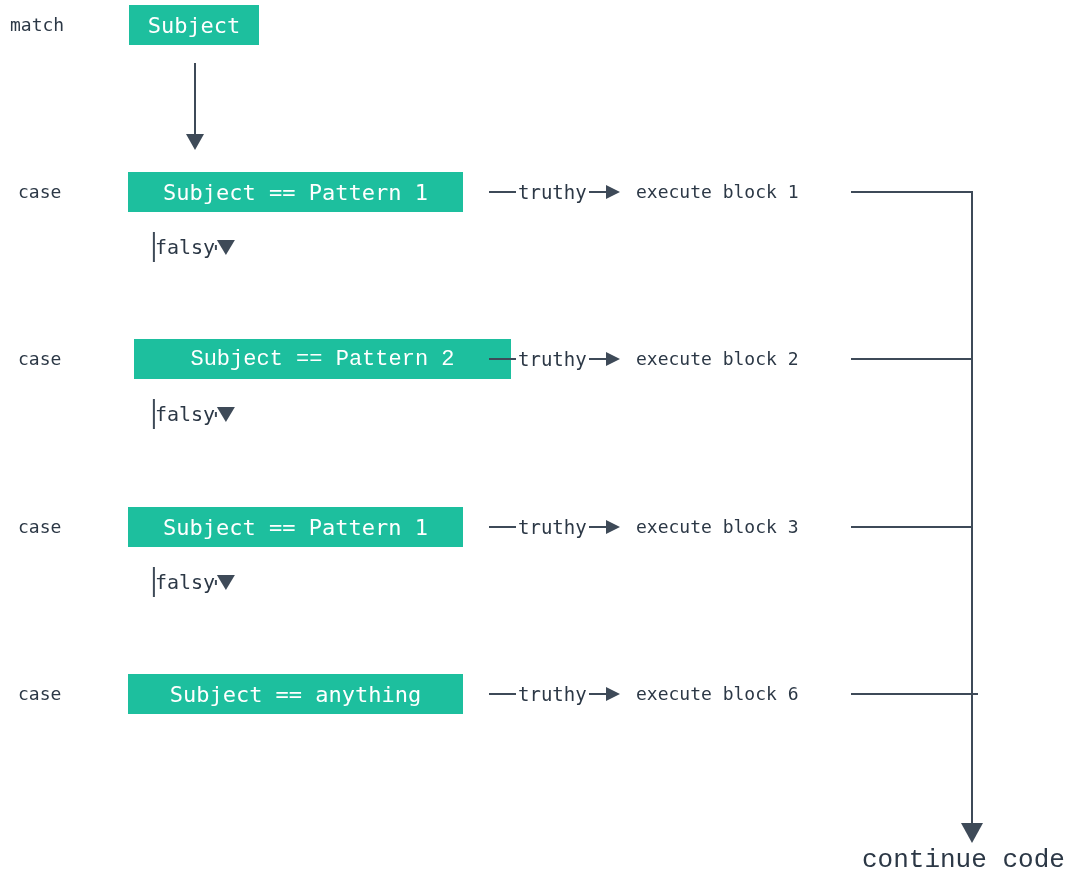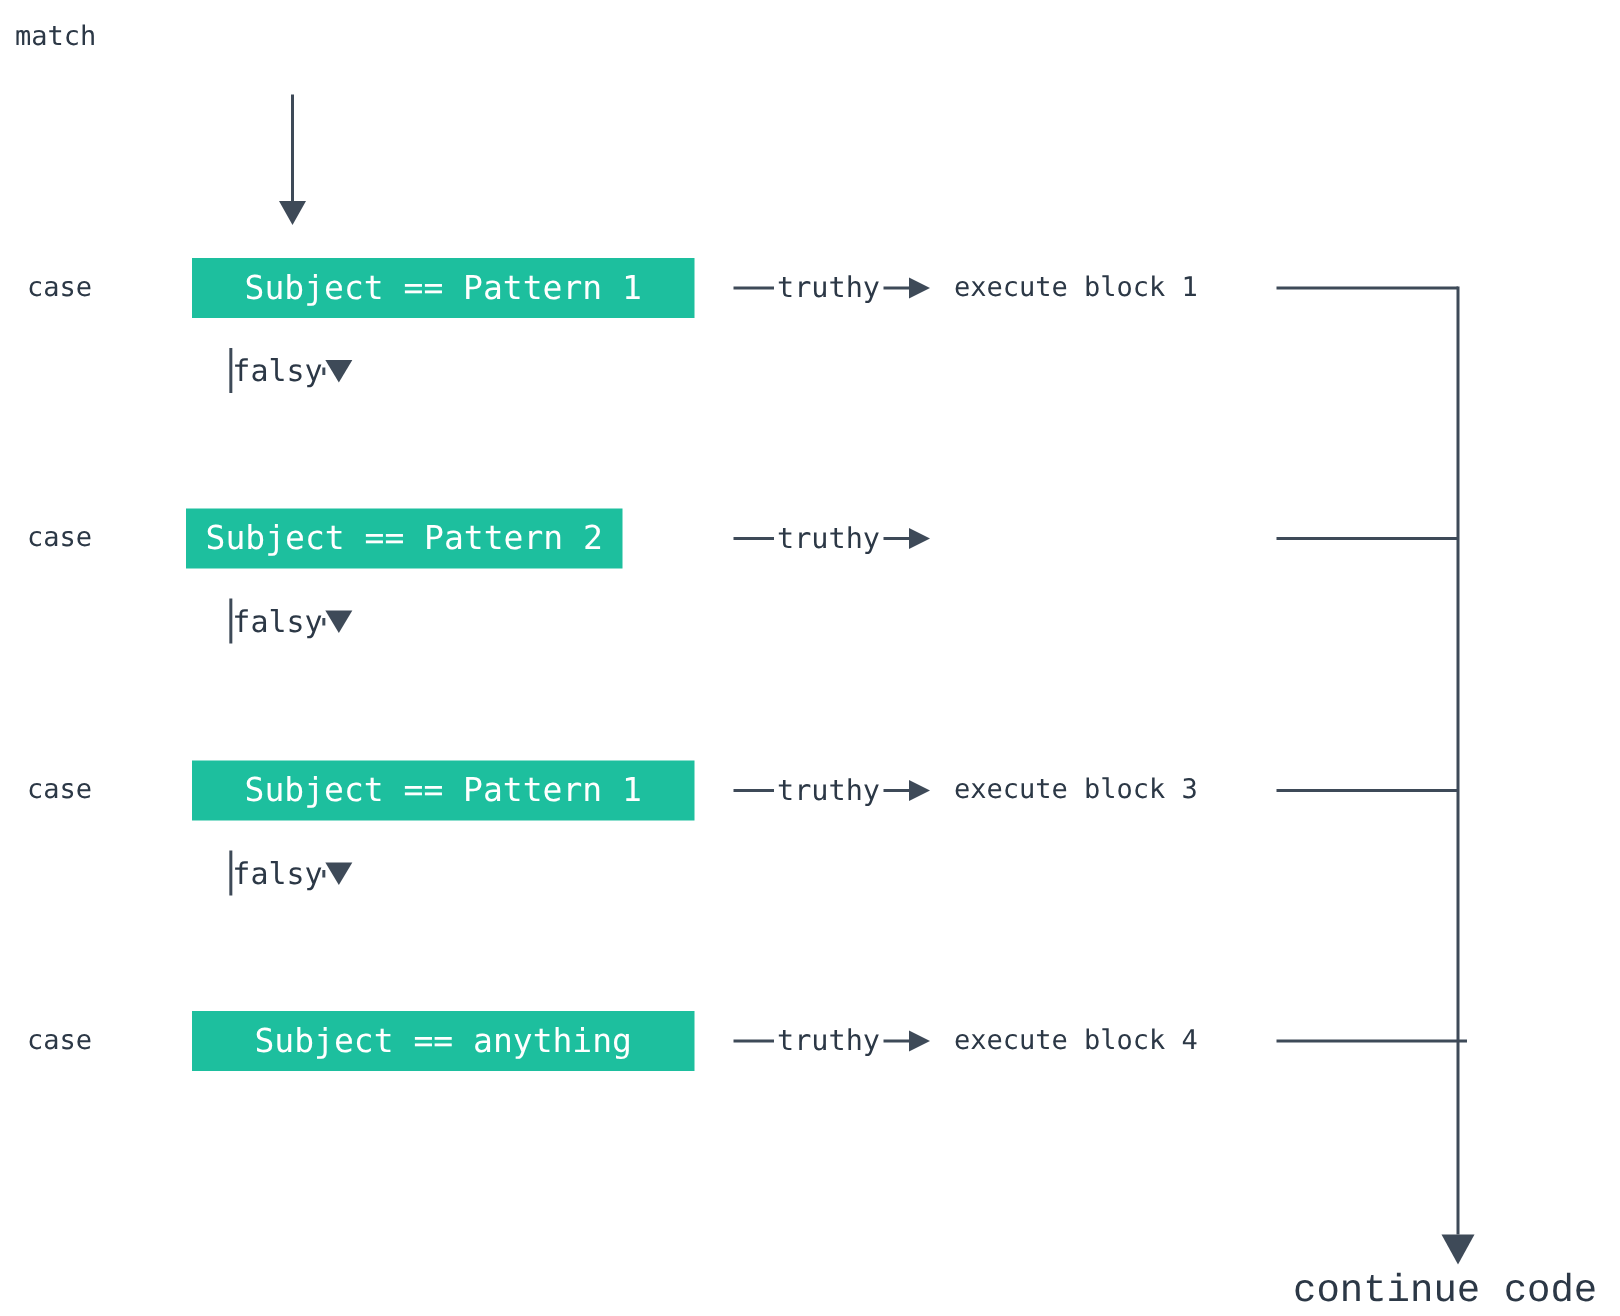--- a/index.html
+++ b/index.html
@@ -89,20 +89,21 @@
     white-space: pre;
     color: var(--text);
   }
 </style>
 </head>
 <body>
 
 <div class="canvas">
 
   <div class="label" style="left:10px; top:12px;">match</div>
+  <div class="box" style="left:129px; top:5px; width:130px;">Subject</div>
 
   <div class="vline" style="left:194px; top:63px; height:71px;"></div>
   <div class="arrow-down" style="left:195px; top:134px;"></div>
 
   <div class="label" style="left:18px; top:179px;">case</div>
   <div class="box" style="left:128px; top:172px; width:335px;">Subject == Pattern 1</div>
   <div class="truthy" style="left:489px; top:172px;">
     <span class="t-dash"></span>
     <span class="t-text">truthy</span>
     <span class="t-dash2"></span>
@@ -112,27 +113,28 @@
   <div class="hline" style="left:851px; top:191px; width:121px;"></div>
 
   <div class="falsy" style="left:194px; top:232px;">
     <span class="f-stem1"></span>
     <span class="f-text">falsy</span>
     <span class="f-stem2"></span>
     <span class="f-arrow"></span>
   </div>
 
   <div class="label" style="left:18px; top:346px;">case</div>
-  <div class="box" style="left:124px; top:339px; width:291px;">Subject == Pattern 2</div>
+  <div class="box" style="left:134px; top:339px; width:377px;font-family:Liberation Mono, monospace;">Subject == Pattern 2</div>
   <div class="truthy" style="left:489px; top:339px;">
     <span class="t-dash"></span>
     <span class="t-text">truthy</span>
     <span class="t-dash2"></span>
     <span class="arrow-right"></span>
   </div>
+  <div class="label" style="left:636px; top:346px;">execute block 2</div>
   <div class="hline" style="left:851px; top:358px; width:121px;"></div>
 
   <div class="falsy" style="left:194px; top:399px;">
     <span class="f-stem1"></span>
     <span class="f-text">falsy</span>
     <span class="f-stem2"></span>
     <span class="f-arrow"></span>
   </div>
 
   <div class="label" style="left:18px; top:514px;">case</div>
@@ -154,21 +156,21 @@
   </div>
 
   <div class="label" style="left:18px; top:681px;">case</div>
   <div class="box" style="left:128px; top:674px; width:335px;">Subject == anything</div>
   <div class="truthy" style="left:489px; top:674px;">
     <span class="t-dash"></span>
     <span class="t-text">truthy</span>
     <span class="t-dash2"></span>
     <span class="arrow-right"></span>
   </div>
-  <div class="label" style="left:636px; top:681px;">execute block 4</div>
+  <div class="label" style="left:636px; top:681px;">execute block 6</div>
   <div class="hline" style="left:851px; top:693px; width:127px;"></div>
 
   <div class="vline" style="left:971px; top:191px; height:632px;"></div>
   <div class="arrow-down big" style="left:972px; top:823px;"></div>
 
   <div class="continue-label" style="left:862px; top:846px;font-family:Liberation Mono, monospace;">continue code</div>
 
 </div>
 
 </body></html>

